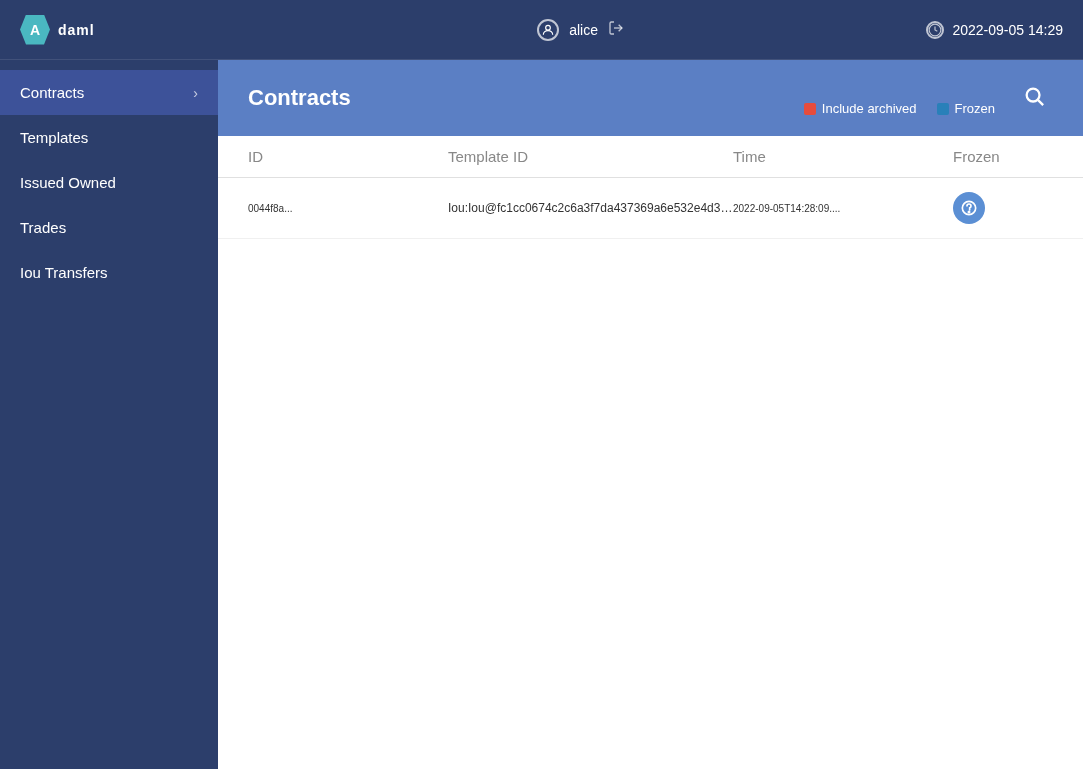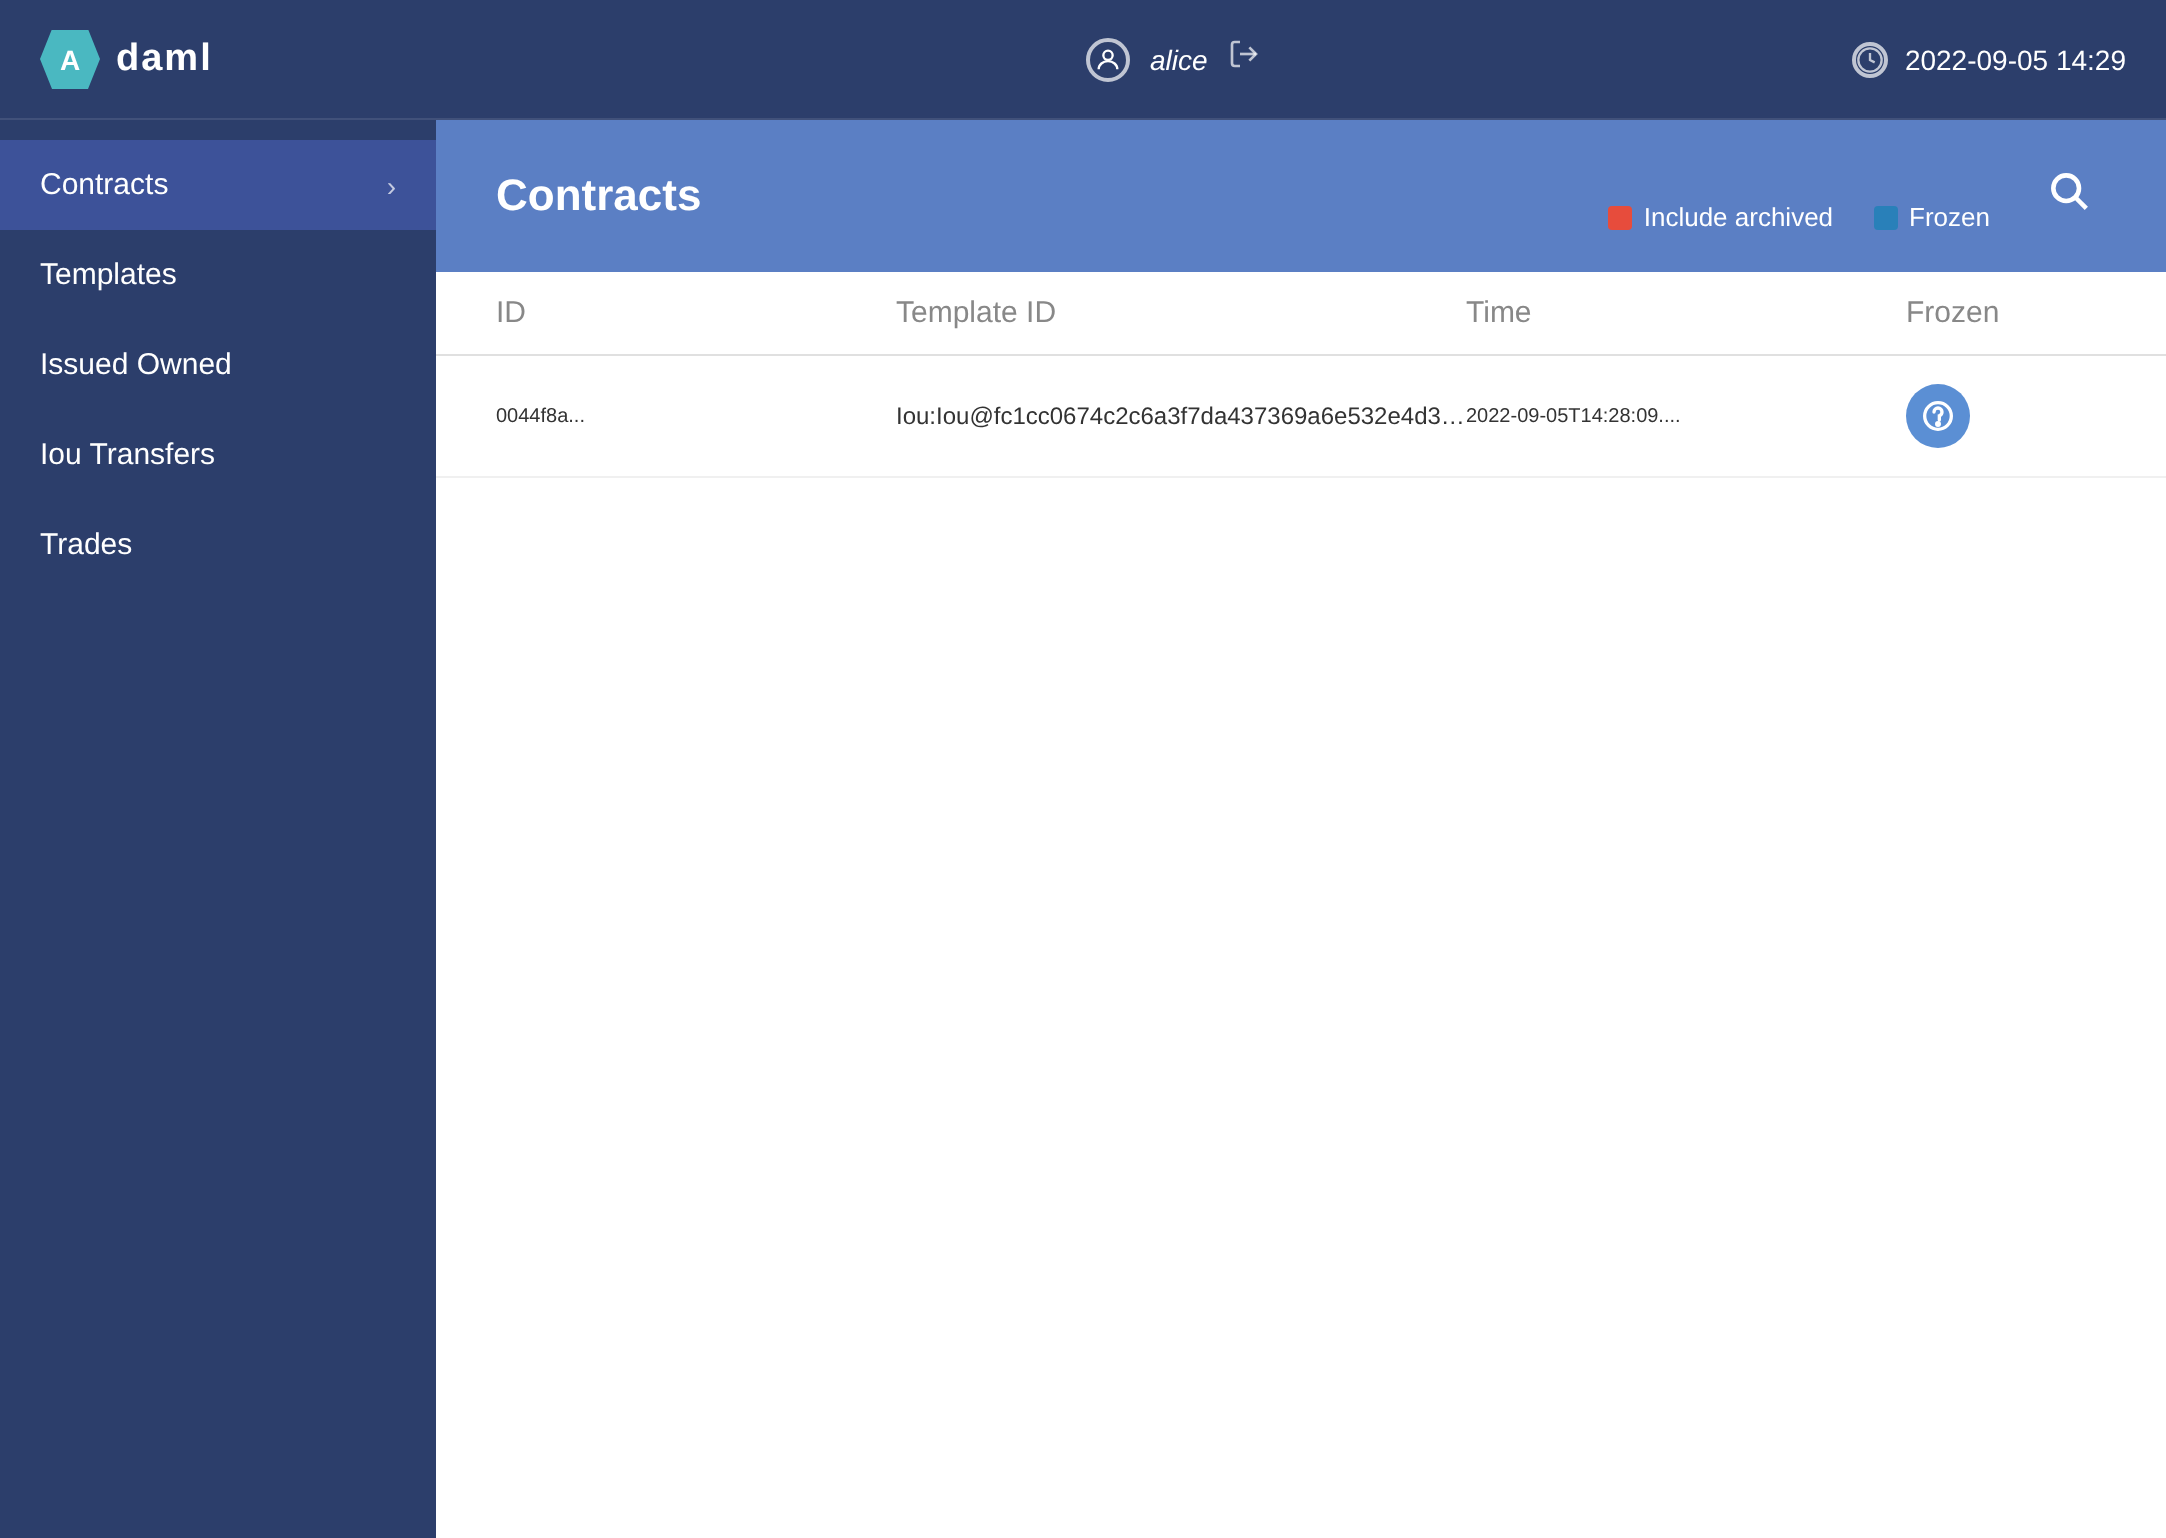--- a/index.html
+++ b/index.html
@@ -24,30 +24,29 @@
       width: 30px;
       height: 30px;
       background: #4ab8c1;
       clip-path: polygon(20% 0%, 80% 0%, 100% 50%, 80% 100%, 20% 100%, 0% 50%);
       display: flex;
       align-items: center;
       justify-content: center;
     }
     .logo-text {
       color: white;
-      font-size: 19px;
+      font-size: 14px;
       font-weight: bold;
       letter-spacing: 1px;
     }
     .header-center {
       display: flex;
       align-items: center;
       gap: 10px;
       margin-left: 140px;
-      font-style: italic;
     }
     .user-icon {
       width: 22px;
       height: 22px;
       border-radius: 50%;
       border: 2px solid rgba(255,255,255,0.7);
       display: flex;
       align-items: center;
       justify-content: center;
       color: white;
@@ -244,24 +243,24 @@
       <span>Contracts</span>
       <span class="chevron">›</span>
     </div>
     <div class="sidebar-item">
       <span>Templates</span>
     </div>
     <div class="sidebar-item">
       <span>Issued Owned</span>
     </div>
     <div class="sidebar-item">
+      <span>Trades</span>
+    </div>
+    <div class="sidebar-item">
       <span>Iou Transfers</span>
-    </div>
-    <div class="sidebar-item">
-      <span>Trades</span>
     </div>
   </div>
 
   <div class="main">
 
     <div class="contracts-header">
       <span class="contracts-title">Contracts</span>
       <div class="contracts-filters">
         <div class="filter-item">
           <div class="filter-checkbox"></div>

